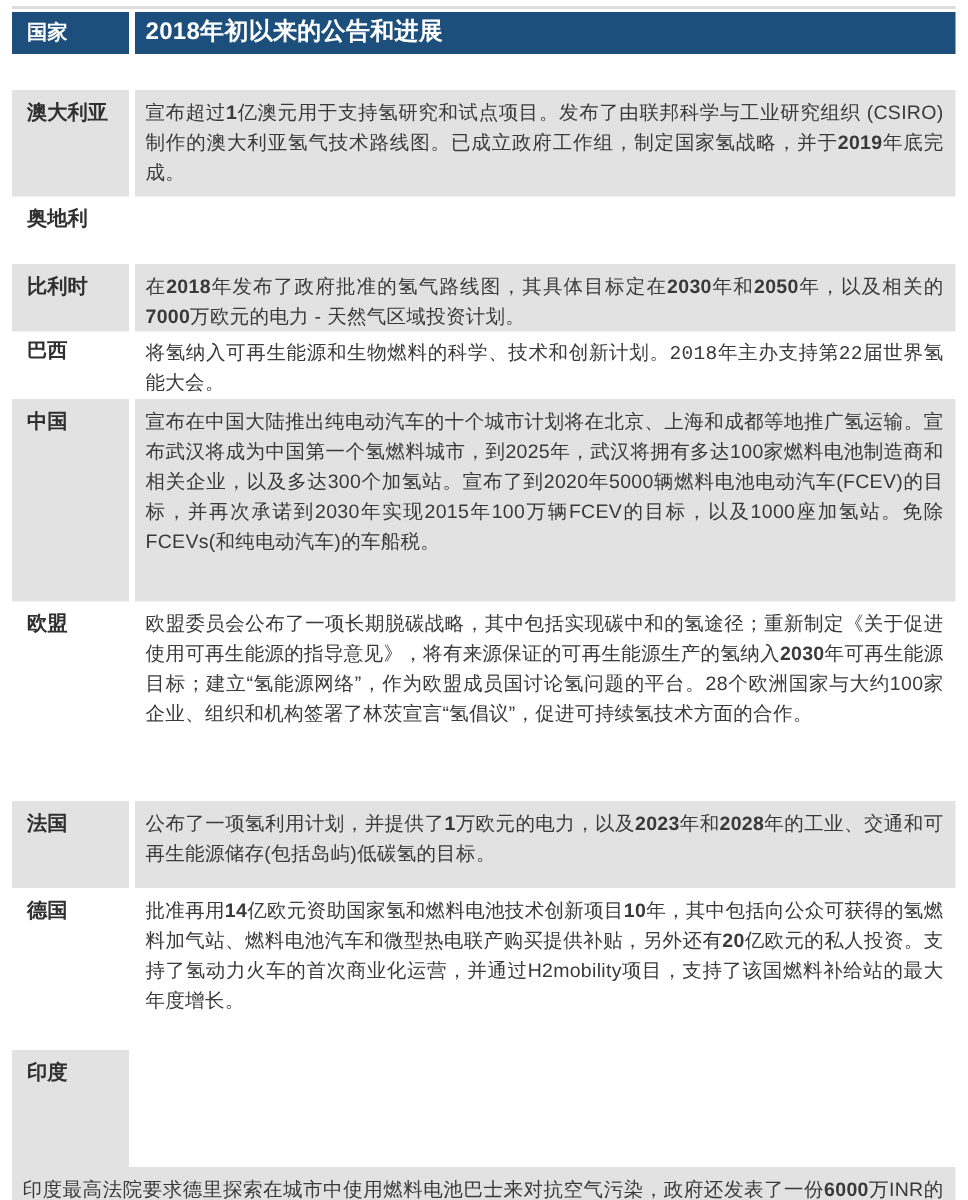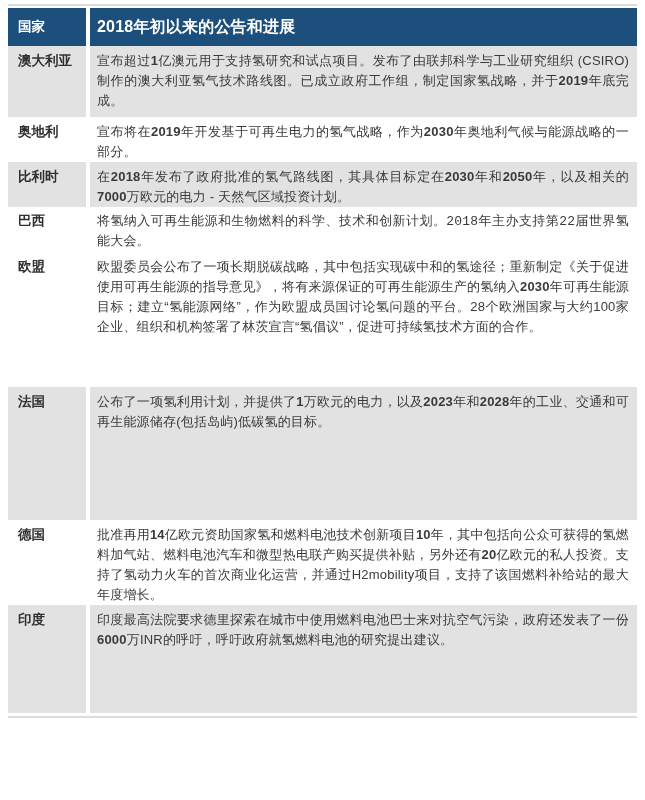--- a/index.html
+++ b/index.html
@@ -19,25 +19,25 @@
     font-size:13.5px;font-weight:700;color:#303030;line-height:20px;
   }
   .content{
     flex:1;padding:5px 8px 0 7px;
     font-size:13px;line-height:20px;color:#3a3a3a;
     text-align:justify;letter-spacing:0.2px;
   }
   .hrow .cell{
     background:var(--header-bg,#1c4f7c);
     color:#ffffff;font-weight:700;
-    height:38px;display:flex;align-items:center;padding-top:0;
+    height:28px;display:flex;align-items:center;padding-top:0;
   }
   .hrow .content{font-size:16px;}
   .row.shaded .cell{background:var(--shade-bg,#e2e2e2);}
-  .rows .row:nth-child(1){min-height:71px;}
+  .rows .row:nth-child(1){min-height:71px;margin-top:24px;}
   .rows .row:nth-child(2){min-height:45px;}
   .rows .row:nth-child(3){min-height:45px;}
   .rows .row:nth-child(4){min-height:45px;font-family:Liberation Mono, monospace;}
   .rows .row:nth-child(5){min-height:135px;}
   .rows .row:nth-child(6){min-height:133px;}
   .rows .row:nth-child(7){min-height:58px;border-radius:13px;}
   .rows .row:nth-child(8){min-height:108px;}
   .rows .row:nth-child(9){min-height:54px;flex-direction:column;}
   .rows .row:nth-child(10){min-height:52px;}
   .bold-num{font-weight:700;}
@@ -57,33 +57,36 @@
 
     <div class="rows">
 
       <div class="row shaded">
         <div class="cell country">澳大利亚</div>
         <div class="cell content"><span>宣布超过</span><span class="bold-num">1</span><span>亿澳元用于支持氢研究和试点项目。发布了由联邦科学与工业研究组织 (CSIRO) 制作的澳大利亚氢气技术路线图。已成立政府工作组，制定国家氢战略，并于</span><span class="bold-num">2019</span><span>年底完成。</span></div>
       </div>
 
       <div class="row">
         <div class="cell country">奥地利</div>
-        <div class="cell content"><span>宣布将在</span><span class="bold-num">2019</span><span>年开发基于可再生电力的氢气战略，作为</span><span class="bold-num">2030</span><span>年奥地利气候与能源战略的一部分。</span></div>
       </div>
 
       <div class="row shaded">
         <div class="cell country">比利时</div>
         <div class="cell content"><span>在</span><span class="bold-num">2018</span><span>年发布了政府批准的氢气路线图，其具体目标定在</span><span class="bold-num">2030</span><span>年和</span><span class="bold-num">2050</span><span>年，以及相关的</span><span class="bold-num">7000</span><span>万欧元的电力 - 天然气区域投资计划。</span></div>
       </div>
 
       <div class="row">
         <div class="cell country">巴西</div>
         <div class="cell content"><span>将氢纳入可再生能源和生物燃料的科学、技术和创新计划。2018年主办支持第22届世界氢能大会。</span></div>
       </div>
 
+      <div class="row shaded">
+        <div class="cell country">中国</div>
+        <div class="cell content"><span>宣布在中国大陆推出纯电动汽车的十个城市计划将在北京、上海和成都等地推广氢运输。宣布武汉将成为中国第一个氢燃料城市，到2025年，武汉将拥有多达100家燃料电池制造商和相关企业，以及多达300个加氢站。宣布了到2020年5000辆燃料电池电动汽车(FCEV)的目标，并再次承诺到2030年实现2015年100万辆FCEV的目标，以及1000座加氢站。免除FCEVs(和纯电动汽车)的车船税。</span></div>
+      </div>
 
       <div class="row">
         <div class="cell country">欧盟</div>
         <div class="cell content"><span>欧盟委员会公布了一项长期脱碳战略，其中包括实现碳中和的氢途径；重新制定《关于促进使用可再生能源的指导意见》，将有来源保证的可再生能源生产的氢纳入</span><span class="bold-num">2030</span><span>年可再生能源目标；建立“氢能源网络”，作为欧盟成员国讨论氢问题的平台。28个欧洲国家与大约100家企业、组织和机构签署了林茨宣言“氢倡议”，促进可持续氢技术方面的合作。</span></div>
       </div>
 
       <div class="row shaded">
         <div class="cell country">法国</div>
         <div class="cell content"><span>公布了一项氢利用计划，并提供了</span><span class="bold-num">1</span><span>万欧元的电力，以及</span><span class="bold-num">2023</span><span>年和</span><span class="bold-num">2028</span><span>年的工业、交通和可再生能源储存(包括岛屿)低碳氢的目标。</span></div>
       </div>

